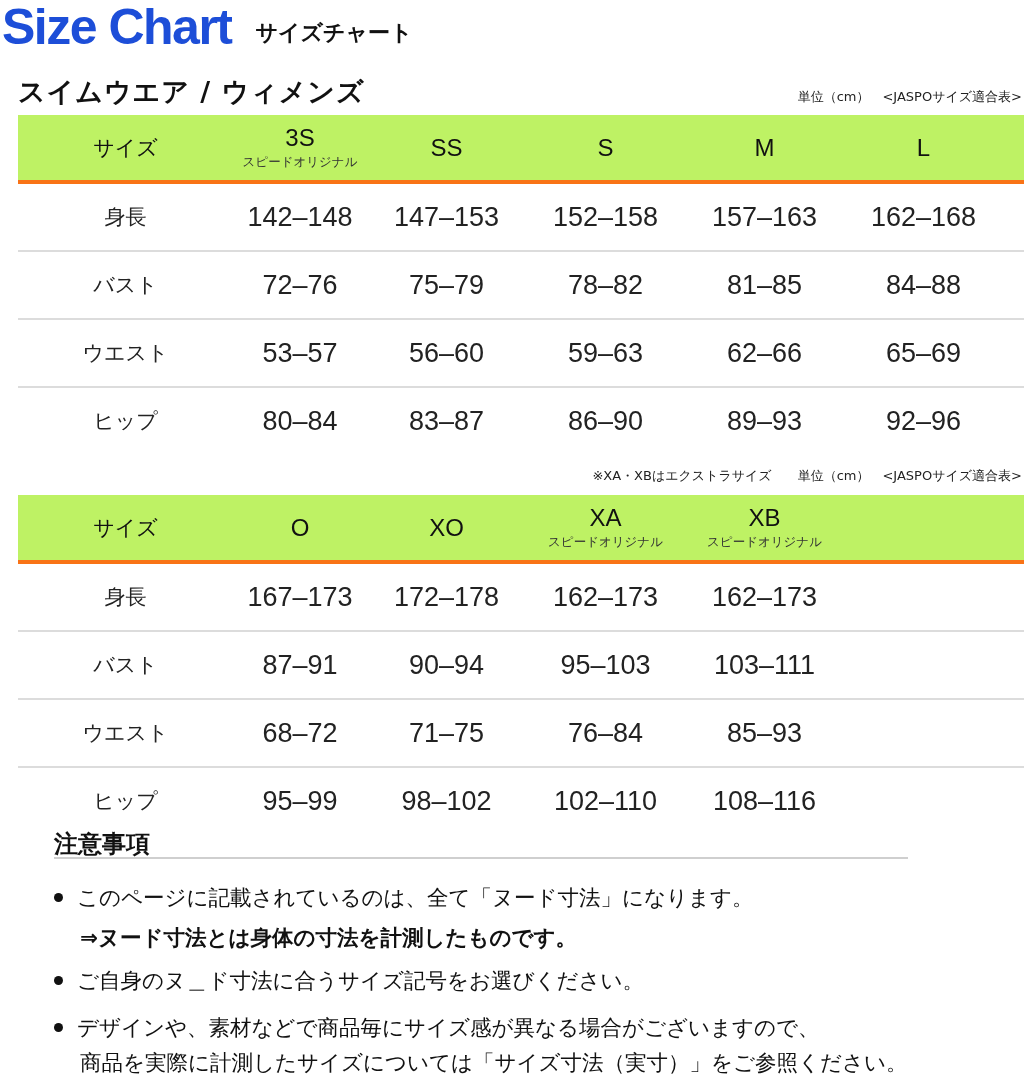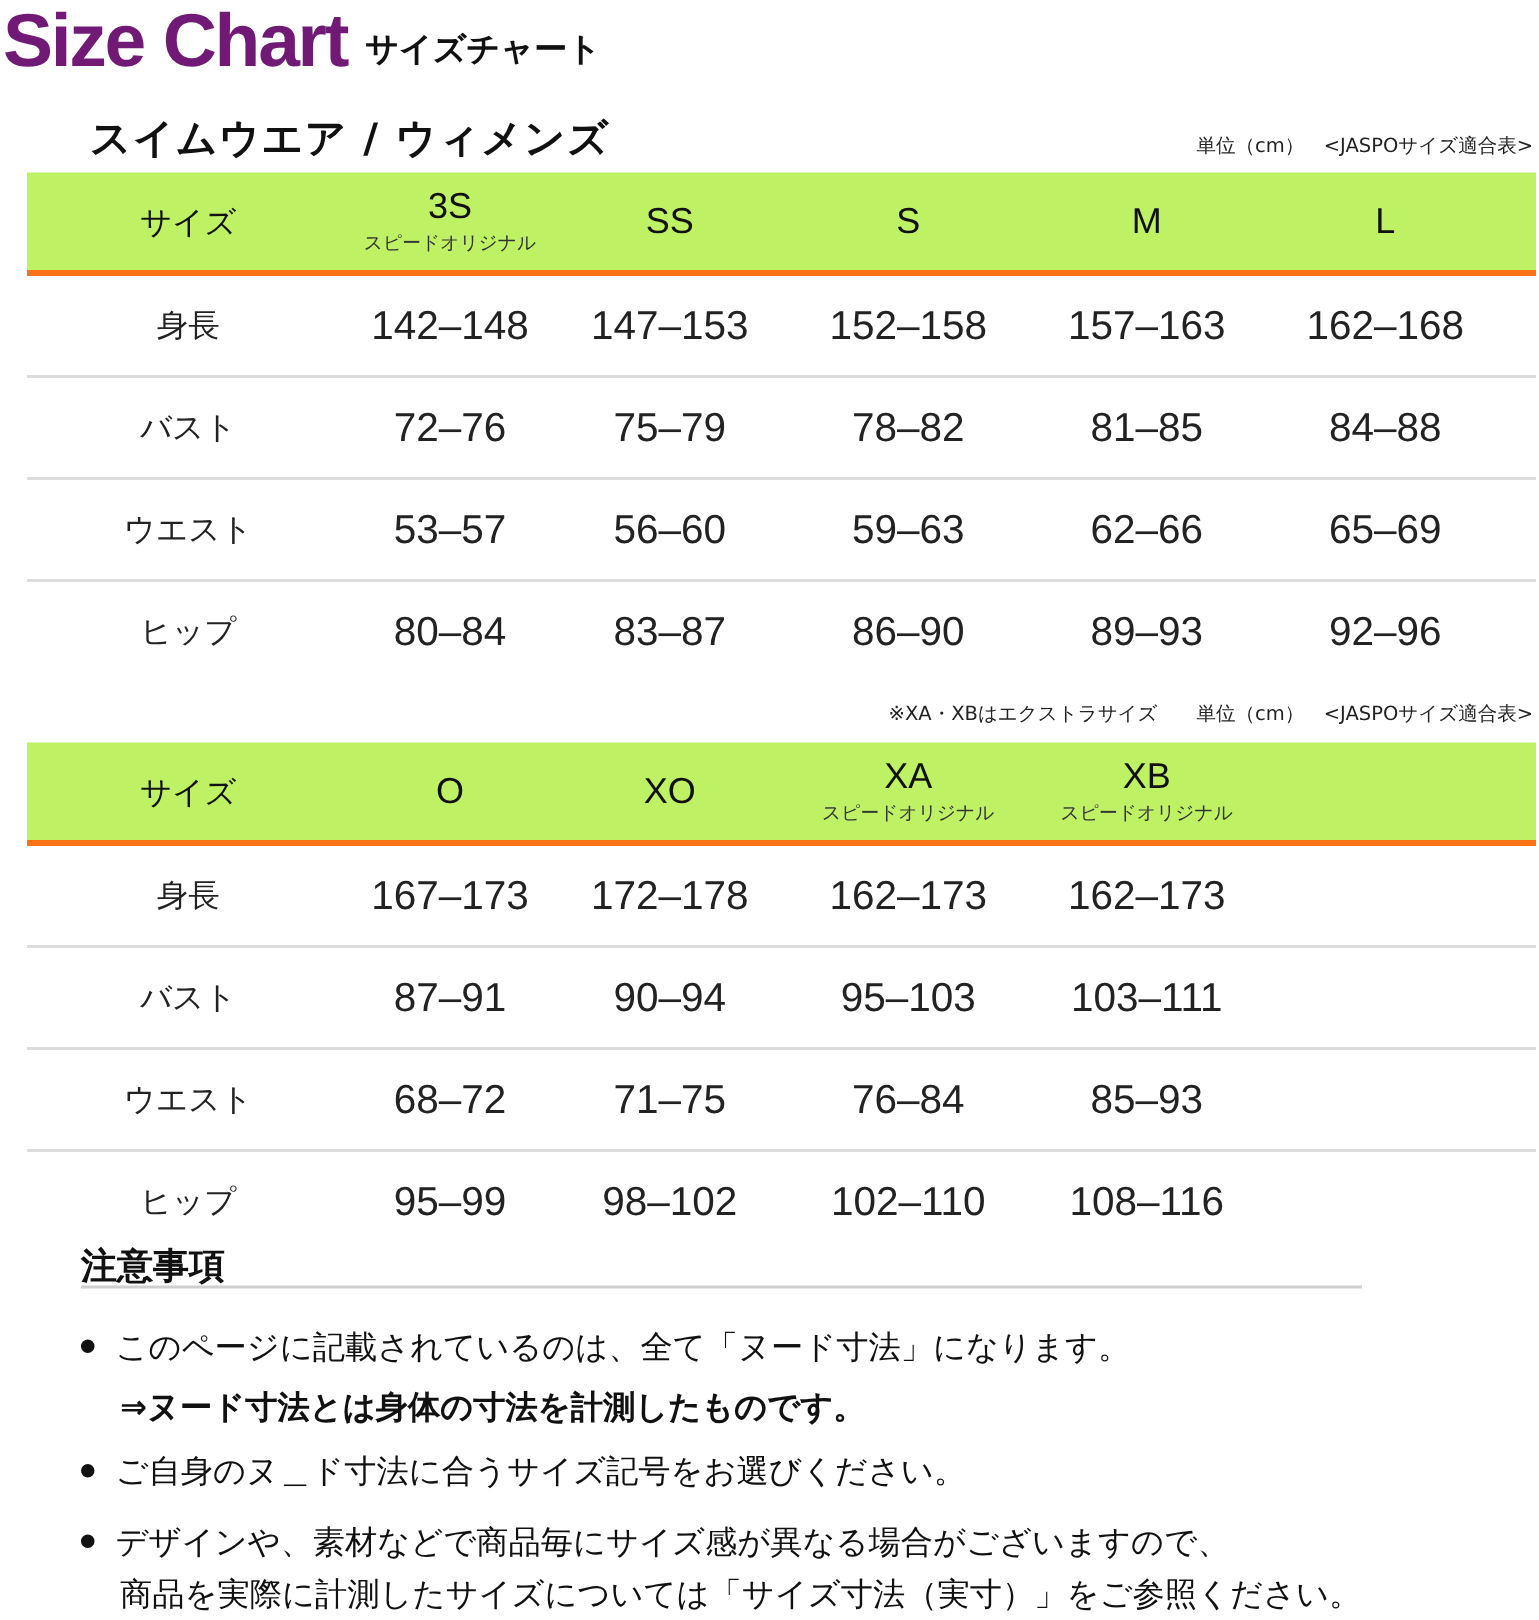--- a/index.html
+++ b/index.html
@@ -3,28 +3,27 @@
 <meta charset="utf-8">
 <style>
   html, body { margin: 0; padding: 0; background: #ffffff; }
   body {
     width: 1026px; height: 1080px; position: relative; overflow: hidden;
     font-family: "DejaVu Sans", "Liberation Sans", sans-serif; color: #1a1a1a;
   }
   .title-row { position: absolute; left: 2px; top: 0; height: 52px; display: flex; align-items: flex-end; }
   .title-en {
     font-family: "Liberation Sans", sans-serif; font-weight: 700; font-size: 50px;
-    letter-spacing: -1.5px; line-height: 50px; color: #701a75;
+    letter-spacing: -1.5px; line-height: 50px; color: #1d4ed8;
   }
-  .title-jp { font-size: 22px; font-weight: 700; margin-left: 12px; margin-bottom: 4px; color: #111; }
+  .title-jp { font-size: 22px; font-weight: 700; margin-left: 24px; margin-bottom: 4px; color: #111; }
 
   .section-title {
     position: absolute; left: 18px; top: 74px; font-size: 27px; font-weight: 700; color: #111;
     letter-spacing: 1px;
-    margin-left: 42px;
   }
   .unit-note {
     position: absolute; right: 4px; font-size: 13px; color: #222; white-space: pre;
   }
   .table {
     position: absolute; left: 18px; width: 1006px;
   }
   .row { display: flex; align-items: center; border-bottom: 2px solid #dcdcdc; }
   .row.head { background: #bef264; border-bottom: 4px solid #f97316; height: 65px; }
   .row.body { height: 66px; }

